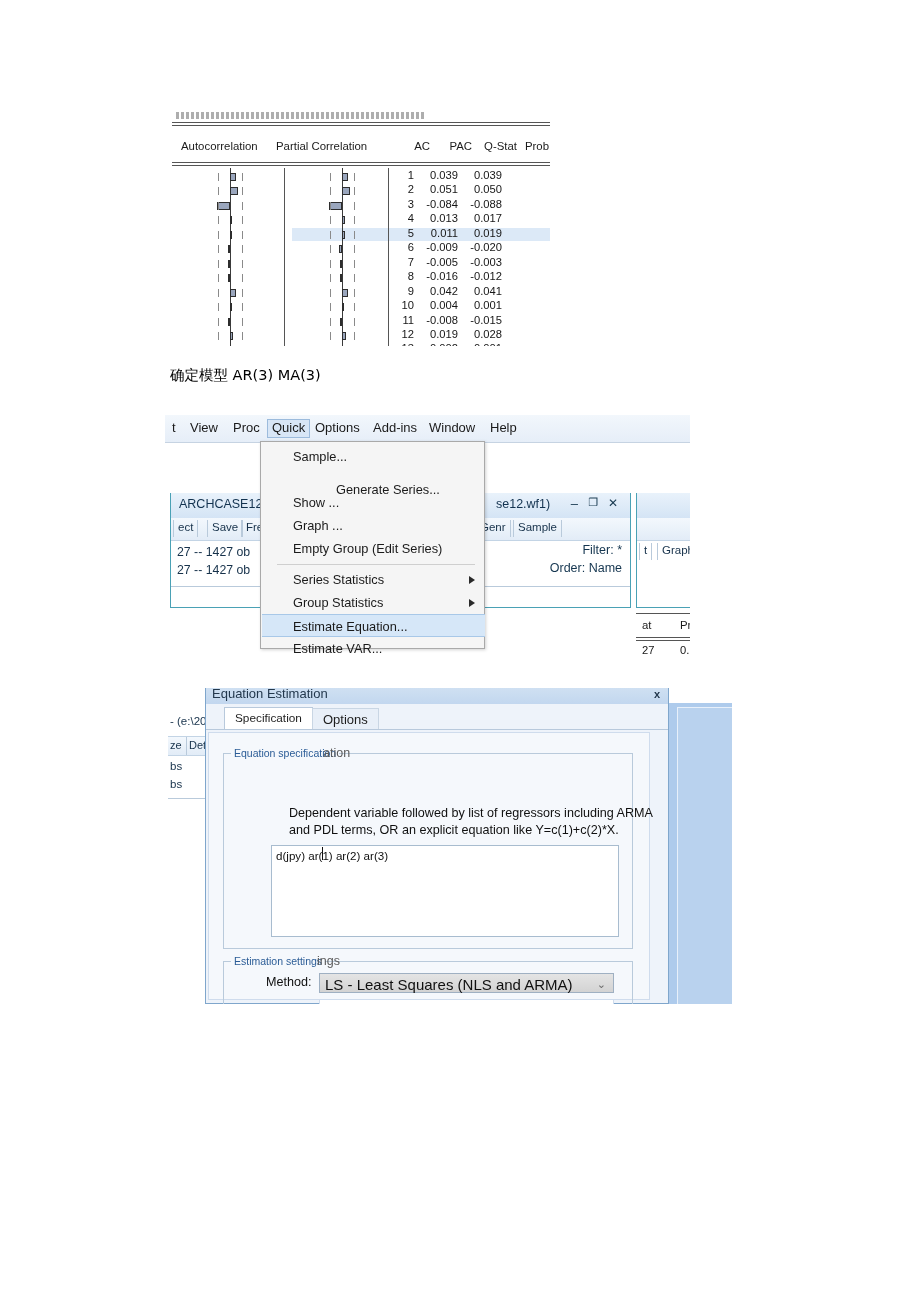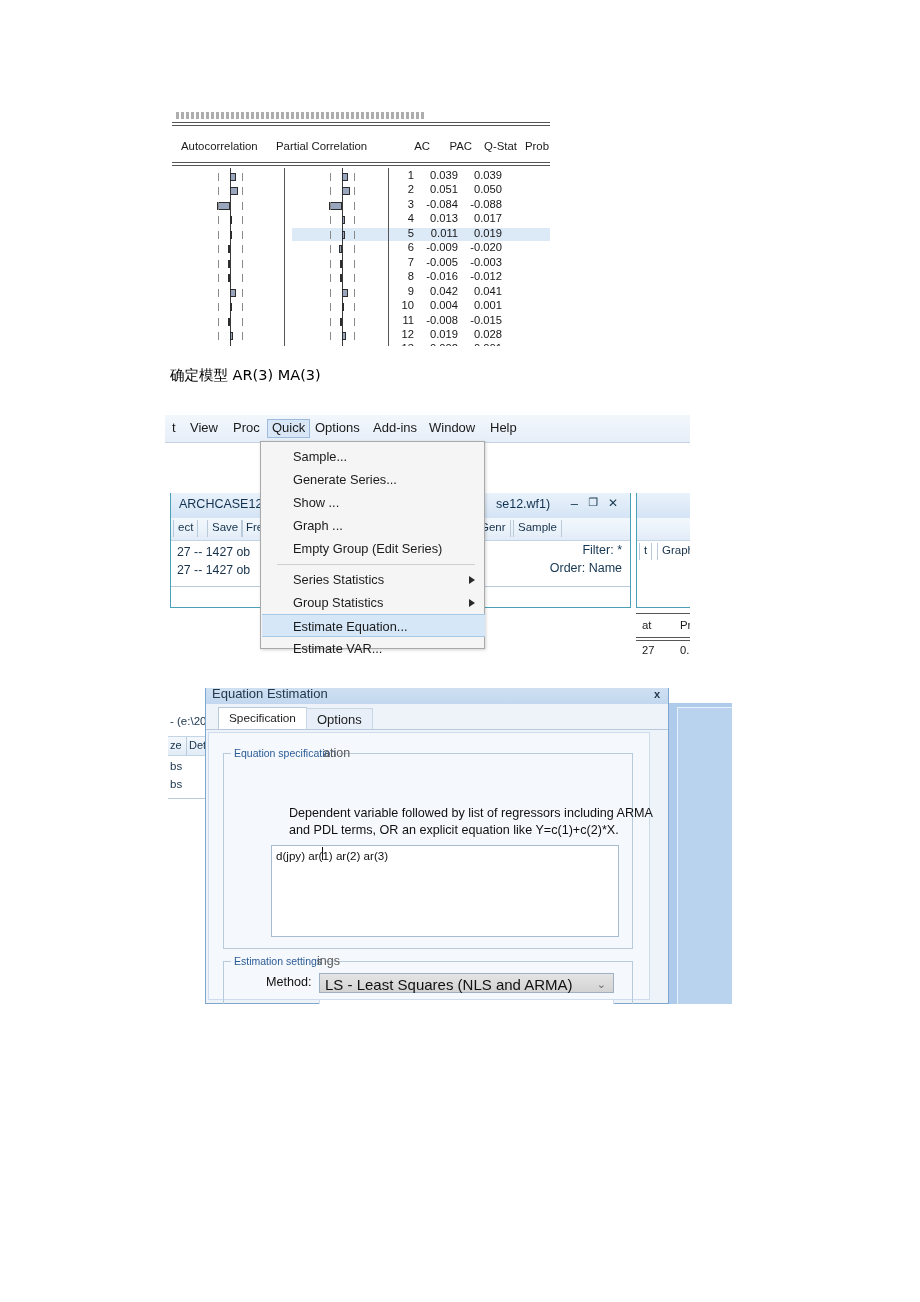--- a/index.html
+++ b/index.html
@@ -350,21 +350,21 @@
     left: 0; top: 0;
     width: 462px; height: 16px;
     background: linear-gradient(to bottom,#cfe0f2 0%,#c2d7ef 100%);
     overflow: hidden;
   }
   #eq-titlebar .t { position:absolute; left:6px; top:-2px; font-size:13px; color:#23384d; white-space:nowrap;}
   #eq-titlebar .x { position:absolute; right:8px; top:0px; font-size:11px; color:#23384d; font-weight:bold;}
 
   #eq-tabstrip {
     position: absolute;
-    left: 4px; top: 16px;
+    left: 10px; top: 16px;
     width: 462px; height: 26px;
   }
   .eq-tab {
     position: absolute;
     top: 4px;
     height: 22px;
     padding: 3px 10px 0 10px;
     font-size: 11.8px;
     color: #1d1d1d;
     box-sizing: border-box;
@@ -662,21 +662,21 @@
     <div class="mb-item" style="left:145px;">Options</div>
     <div class="mb-item" style="left:203px;">Add-ins</div>
     <div class="mb-item" style="left:259px;">Window</div>
     <div class="mb-item" style="left:320px;">Help</div>
   </div>
 
   <div id="quickmenu">
     <div class="qm-item" style="top:3px;">
         <span class="lbl">Sample...</span>
       </div>
-    <div class="qm-item" style="top:26px;">
+    <div class="qm-item" style="top:36px;margin-left:43px;">
         <span class="lbl">Generate Series...</span>
       </div>
     <div class="qm-item" style="top:49px;">
         <span class="lbl">Show ...</span>
       </div>
     <div class="qm-item" style="top:72px;">
         <span class="lbl">Graph ...</span>
       </div>
     <div class="qm-item" style="top:95px;">
         <span class="lbl">Empty Group (Edit Series)</span>

